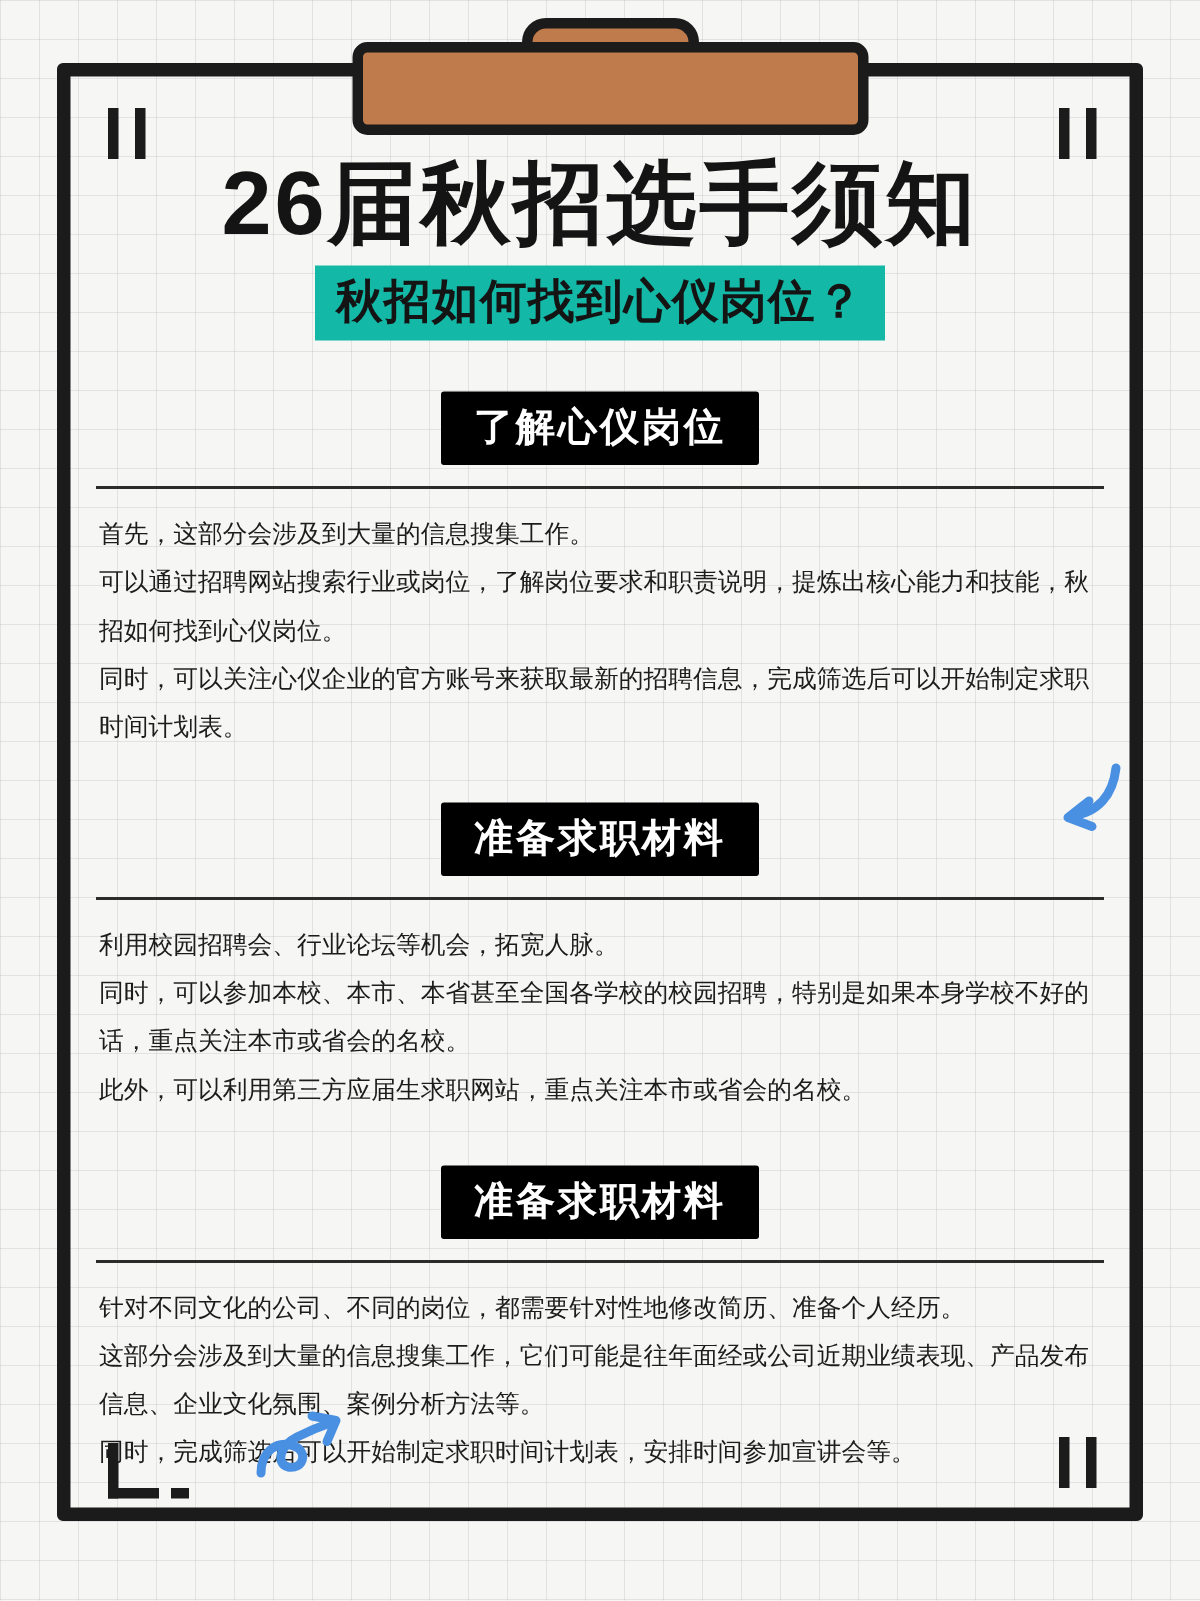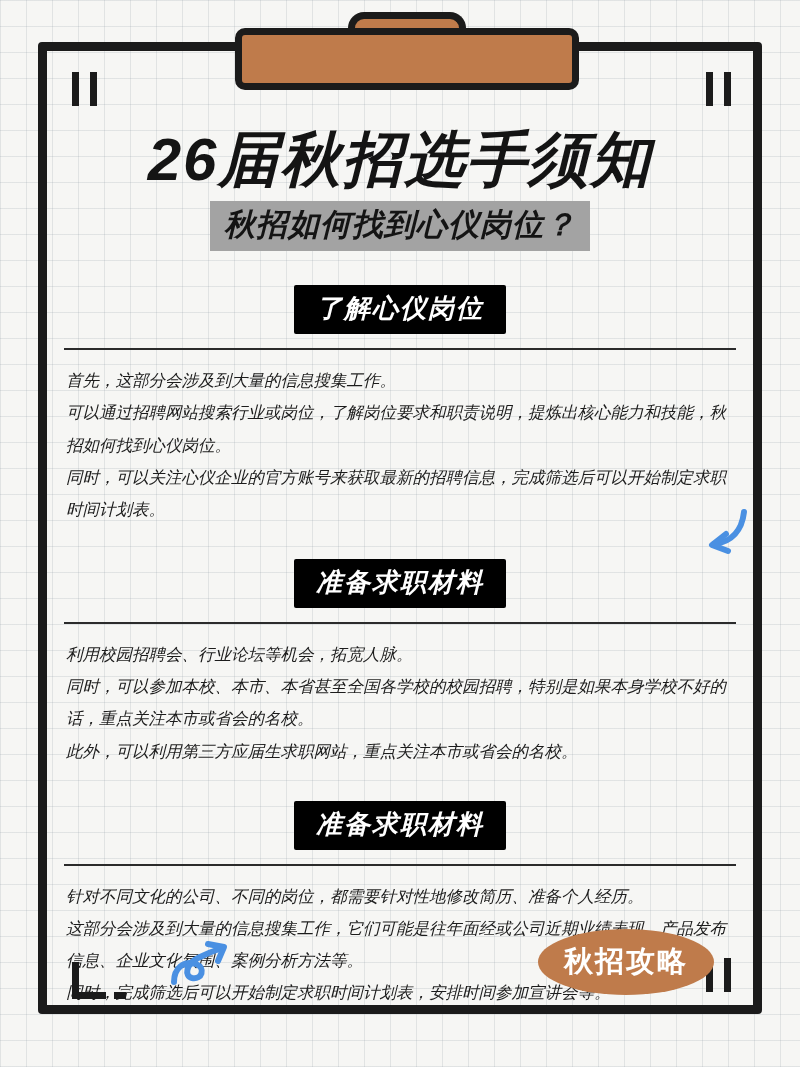--- a/index.html
+++ b/index.html
@@ -85,44 +85,43 @@
   .tick-bl-h { left: 72px;  top: 992px; width: 34px; height: 7px; }
   .tick-bl-v { left: 72px;  top: 962px; width: 7px;  height: 37px; }
   .tick-bl-d { left: 114px; top: 992px; width: 12px; height: 7px; }
   .tick-br-1 { left: 706px; top: 958px; width: 7px;  height: 34px; }
   .tick-br-2 { left: 724px; top: 958px; width: 7px;  height: 34px; }
 
   
   .content {
     position: absolute;
     left: 60px;
-    top: 108px;
+    top: 84px;
     width: 680px;
     z-index: 6;
-    font-style: italic;
   }
 
   .main-title {
     text-align: center;
     font-size: 60px;
     font-weight: bold;
     color: #141414;
     letter-spacing: 2px;
     line-height: 1.12;
     margin: 18px 0 6px 0;
     font-family: "Liberation Sans", sans-serif;
   }
 
   .subtitle-wrap {
     text-align: center;
     margin-top: 8px;
   }
   .subtitle {
     display: inline-block;
-    background: #a3a3a3;
+    background: #14b8a6;
     color: #141414;
     font-size: 31px;
     font-weight: bold;
     padding: 3px 14px 5px 14px;
     letter-spacing: 1px;
   }
 
   .section {
     margin-top: 34px;
   }
@@ -265,17 +264,14 @@
     </svg>
   </div>
 
   <div class="arrow-left">
     <svg width="64" height="52" viewBox="0 0 64 52">
       <path d="M6 44 C6 30, 16 22, 28 26 C38 30, 34 42, 24 40 C16 38, 18 26, 30 20 C40 15, 48 12, 54 10" stroke="#4a90e2" stroke-width="6" fill="none" stroke-linecap="round"></path>
       <path d="M40 6 L56 9 L50 23" stroke="#4a90e2" stroke-width="6" fill="none" stroke-linecap="round" stroke-linejoin="round"></path>
     </svg>
   </div>
 
-  <div class="badge">
-    <span class="badge-text">秋招攻略</span>
-  </div>
 
 </div>
 
 </body></html>

